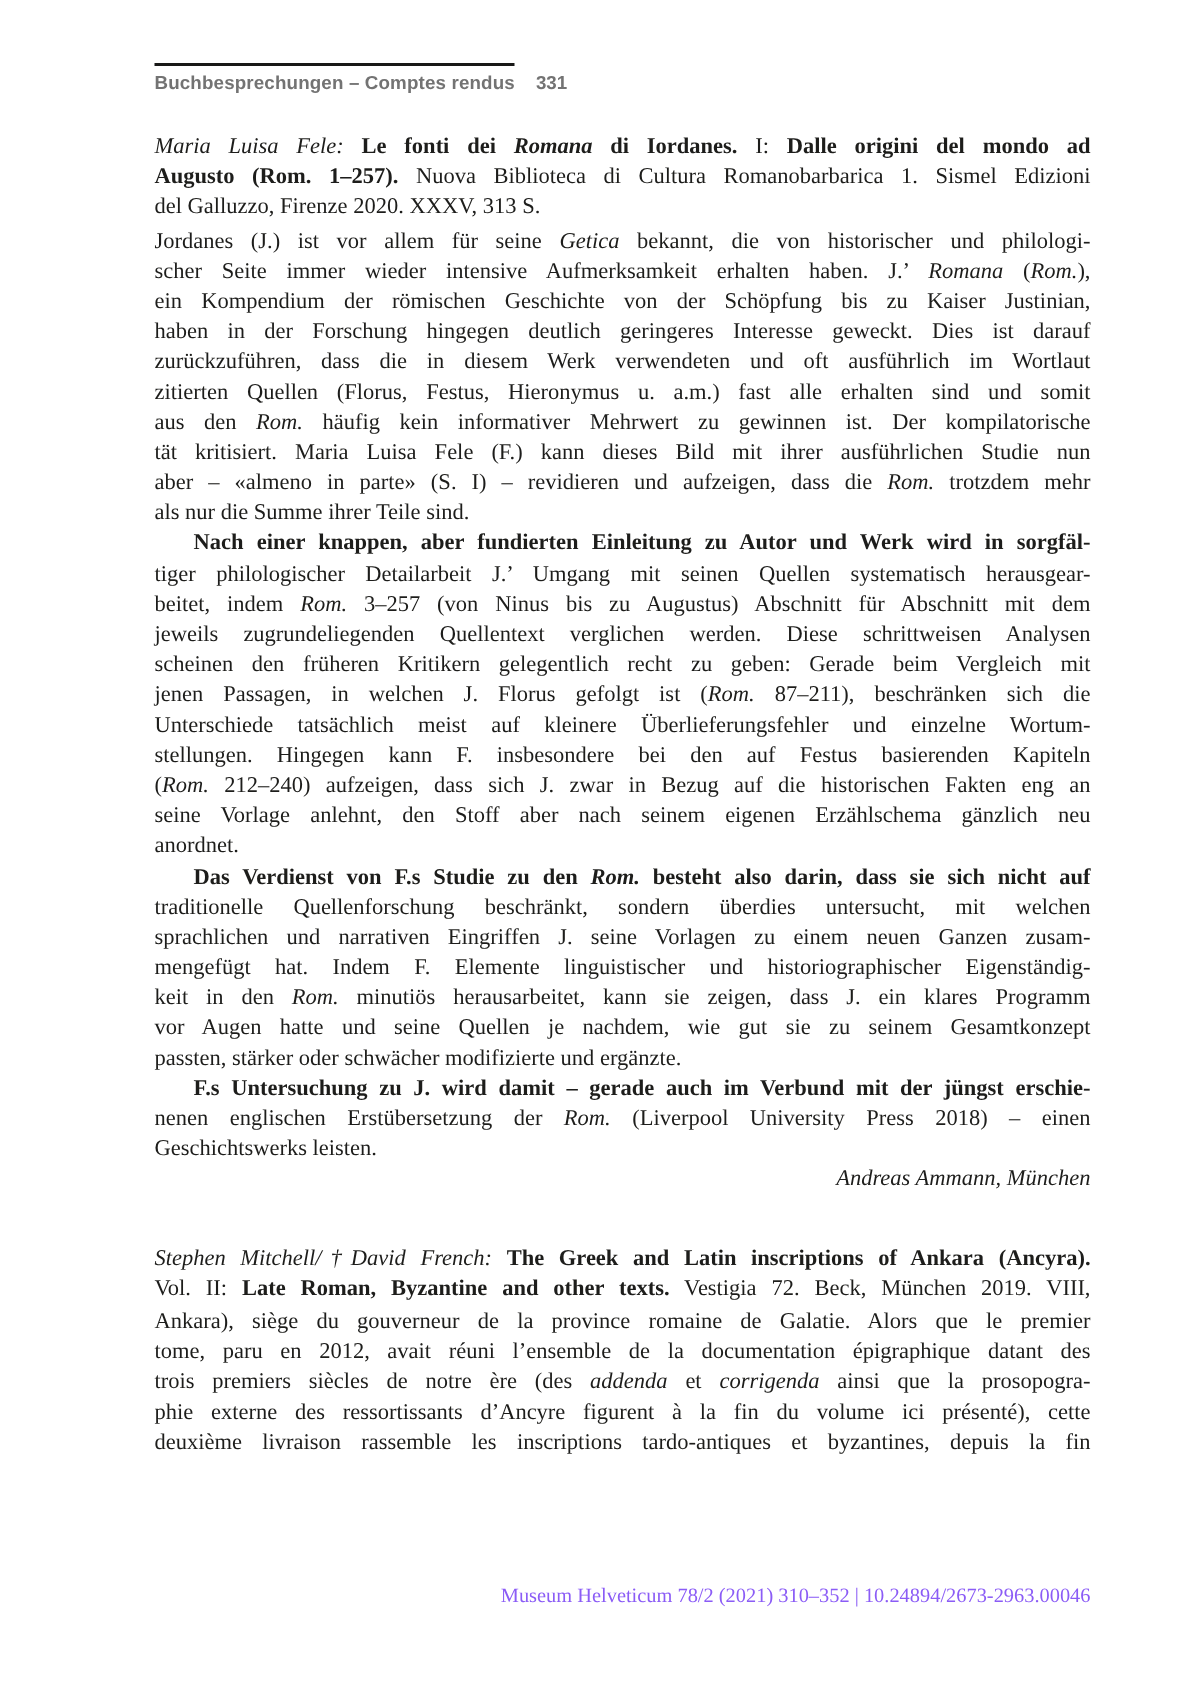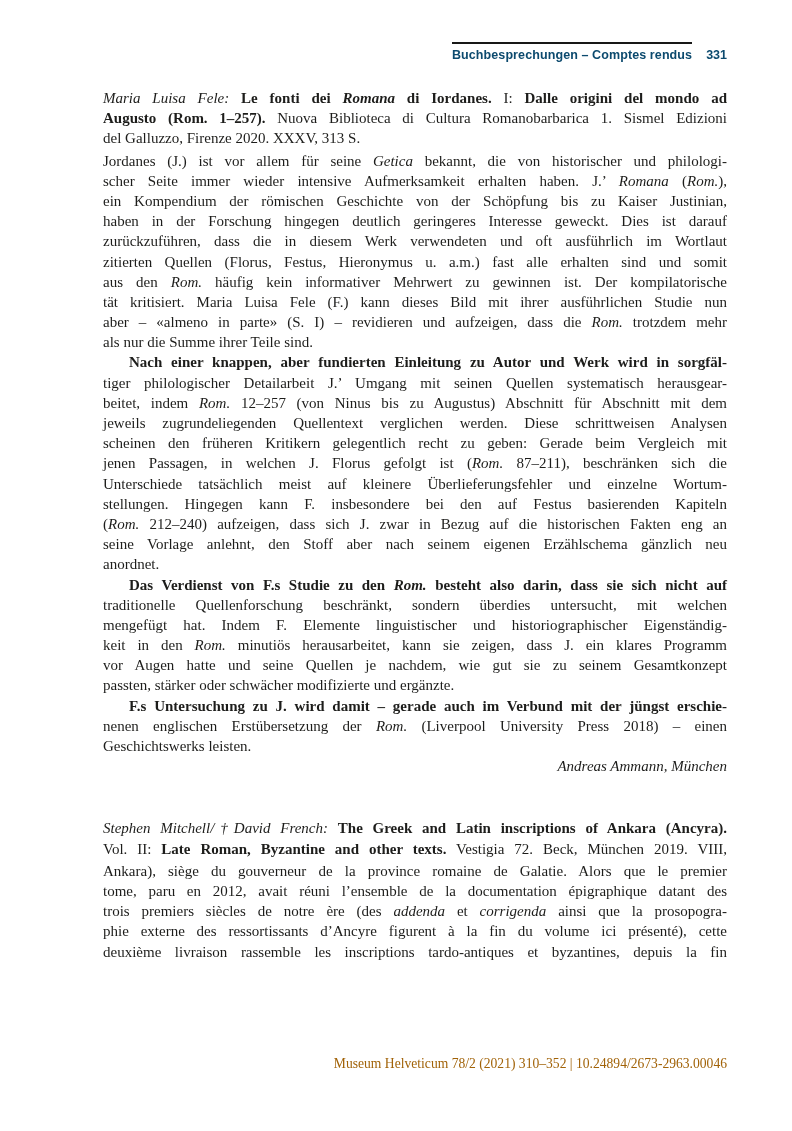--- a/index.html
+++ b/index.html
@@ -9,23 +9,23 @@
     position:relative;
     font-family:"Liberation Serif", serif;
     color:#1d1d1b;
     -webkit-font-smoothing:antialiased;
   }
   .page { position:absolute; inset:0; overflow:hidden; }
 
   
   .runhead {
     position:absolute; left:103px; top:42px; width:624px;
-    display:flex; justify-content:flex-end; align-items:baseline;
+    display:flex; align-items:baseline;
     font-family:"Liberation Sans", sans-serif;
-    font-weight:700; font-size:12.5px; color:#0c4a6e;
+    font-weight:700; font-size:12.5px; color:#737373;
   }
   .runtitle { border-top:2px solid #181817; padding-top:4px; letter-spacing:0.1px; }
   .pagenum { margin-left:14px; }
 
   
   .content {
     position:absolute; left:103px; top:88px; width:624px;
     font-size:15px; line-height:20.2px;
     text-align:justify;
   }
@@ -35,26 +35,26 @@
     text-align-last:justify;
     -moz-text-align-last:justify;
     height:20.2px; overflow:visible; white-space:normal;
   }
   .line.end { text-align-last:left; -moz-text-align-last:left; }
   .para.indent .line:first-child { text-indent:26px;font-weight:bold; }
   .i  { font-style:italic; }
   .b  { font-weight:bold; }
   .bi { font-weight:bold; font-style:italic; }
   .byline { text-align:right; font-style:italic; height:20.2px; }
-  .review + .review { margin-top:42px; }
+  .review + .review { margin-top:32px; }
 
   
   .footer {
     position:absolute; left:103px; top:1056px; width:624px;
-    text-align:right; font-size:13.6px; color:#a16207;
+    text-align:right; font-size:13.6px; color:#8b5cf6;
   }
 </style>
 </head>
 <body>
 
 <div class="page">
 
   <header class="runhead">
     <span class="runtitle">Buchbesprechungen – Comptes rendus</span>
     <span class="pagenum">331</span>
@@ -79,33 +79,34 @@
             <div class="line"><span>zurückzuführen, dass die in diesem Werk verwendeten und oft ausführlich im Wortlaut</span></div>
             <div class="line"><span>zitierten Quellen (Florus, Festus, Hieronymus u. a.m.) fast alle erhalten sind und somit</span></div>
             <div class="line"><span>aus den </span><span class="i">Rom.</span><span> häufig kein informativer Mehrwert zu gewinnen ist. Der kompilatorische</span></div>
             <div class="line"><span>tät kritisiert. Maria Luisa Fele (F.) kann dieses Bild mit ihrer ausführlichen Studie nun</span></div>
             <div class="line"><span>aber – «almeno in parte» (S. I) – revidieren und aufzeigen, dass die </span><span class="i">Rom.</span><span> trotzdem mehr</span></div>
             <div class="line end"><span>als nur die Summe ihrer Teile sind.</span></div>
           </div>
           <div class="para indent">
             <div class="line"><span>Nach einer knappen, aber fundierten Einleitung zu Autor und Werk wird in sorgfäl-</span></div>
             <div class="line"><span>tiger philologischer Detailarbeit J.’ Umgang mit seinen Quellen systematisch herausgear-</span></div>
-            <div class="line"><span>beitet, indem </span><span class="i">Rom.</span><span> 12–257 (von Ninus bis zu Augustus) Abschnitt für Abschnitt mit dem</span></div>
+            <div class="line"><span>beitet, indem </span><span class="i">Rom.</span><span> 3–257 (von Ninus bis zu Augustus) Abschnitt für Abschnitt mit dem</span></div>
             <div class="line"><span>jeweils zugrundeliegenden Quellentext verglichen werden. Diese schrittweisen Analysen</span></div>
             <div class="line"><span>scheinen den früheren Kritikern gelegentlich recht zu geben: Gerade beim Vergleich mit</span></div>
             <div class="line"><span>jenen Passagen, in welchen J. Florus gefolgt ist (</span><span class="i">Rom.</span><span> 87–211), beschränken sich die</span></div>
             <div class="line"><span>Unterschiede tatsächlich meist auf kleinere Überlieferungsfehler und einzelne Wortum-</span></div>
             <div class="line"><span>stellungen. Hingegen kann F. insbesondere bei den auf Festus basierenden Kapiteln</span></div>
             <div class="line"><span>(</span><span class="i">Rom.</span><span> 212–240) aufzeigen, dass sich J. zwar in Bezug auf die historischen Fakten eng an</span></div>
             <div class="line"><span>seine Vorlage anlehnt, den Stoff aber nach seinem eigenen Erzählschema gänzlich neu</span></div>
             <div class="line end"><span>anordnet.</span></div>
           </div>
           <div class="para indent">
             <div class="line"><span>Das Verdienst von F.s Studie zu den </span><span class="i">Rom.</span><span> besteht also darin, dass sie sich nicht auf</span></div>
             <div class="line"><span>traditionelle Quellenforschung beschränkt, sondern überdies untersucht, mit welchen</span></div>
+            <div class="line"><span>sprachlichen und narrativen Eingriffen J. seine Vorlagen zu einem neuen Ganzen zusam-</span></div>
             <div class="line"><span>mengefügt hat. Indem F. Elemente linguistischer und historiographischer Eigenständig-</span></div>
             <div class="line"><span>keit in den </span><span class="i">Rom.</span><span> minutiös herausarbeitet, kann sie zeigen, dass J. ein klares Programm</span></div>
             <div class="line"><span>vor Augen hatte und seine Quellen je nachdem, wie gut sie zu seinem Gesamtkonzept</span></div>
             <div class="line end"><span>passten, stärker oder schwächer modifizierte und ergänzte.</span></div>
           </div>
           <div class="para indent">
             <div class="line"><span>F.s Untersuchung zu J. wird damit – gerade auch im Verbund mit der jüngst erschie-</span></div>
             <div class="line"><span>nenen englischen Erstübersetzung der </span><span class="i">Rom.</span><span> (Liverpool University Press 2018) – einen</span></div>
             <div class="line end"><span>Geschichtswerks leisten.</span></div>
           </div>

